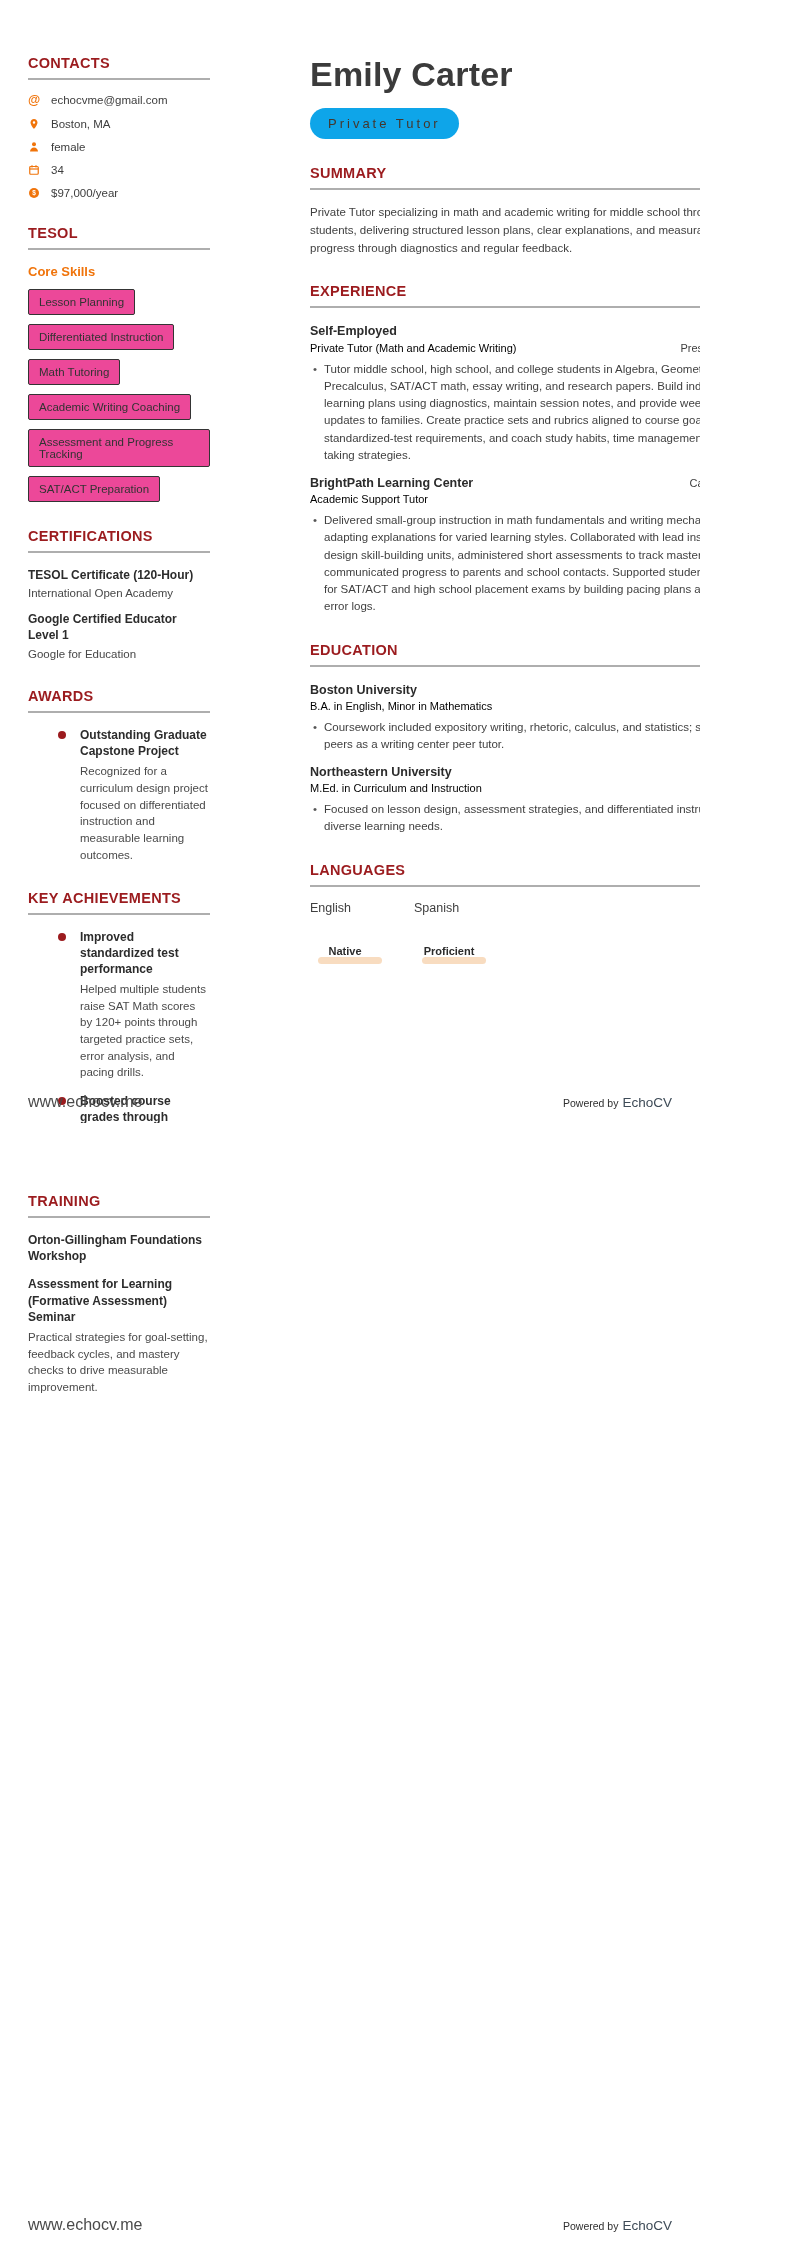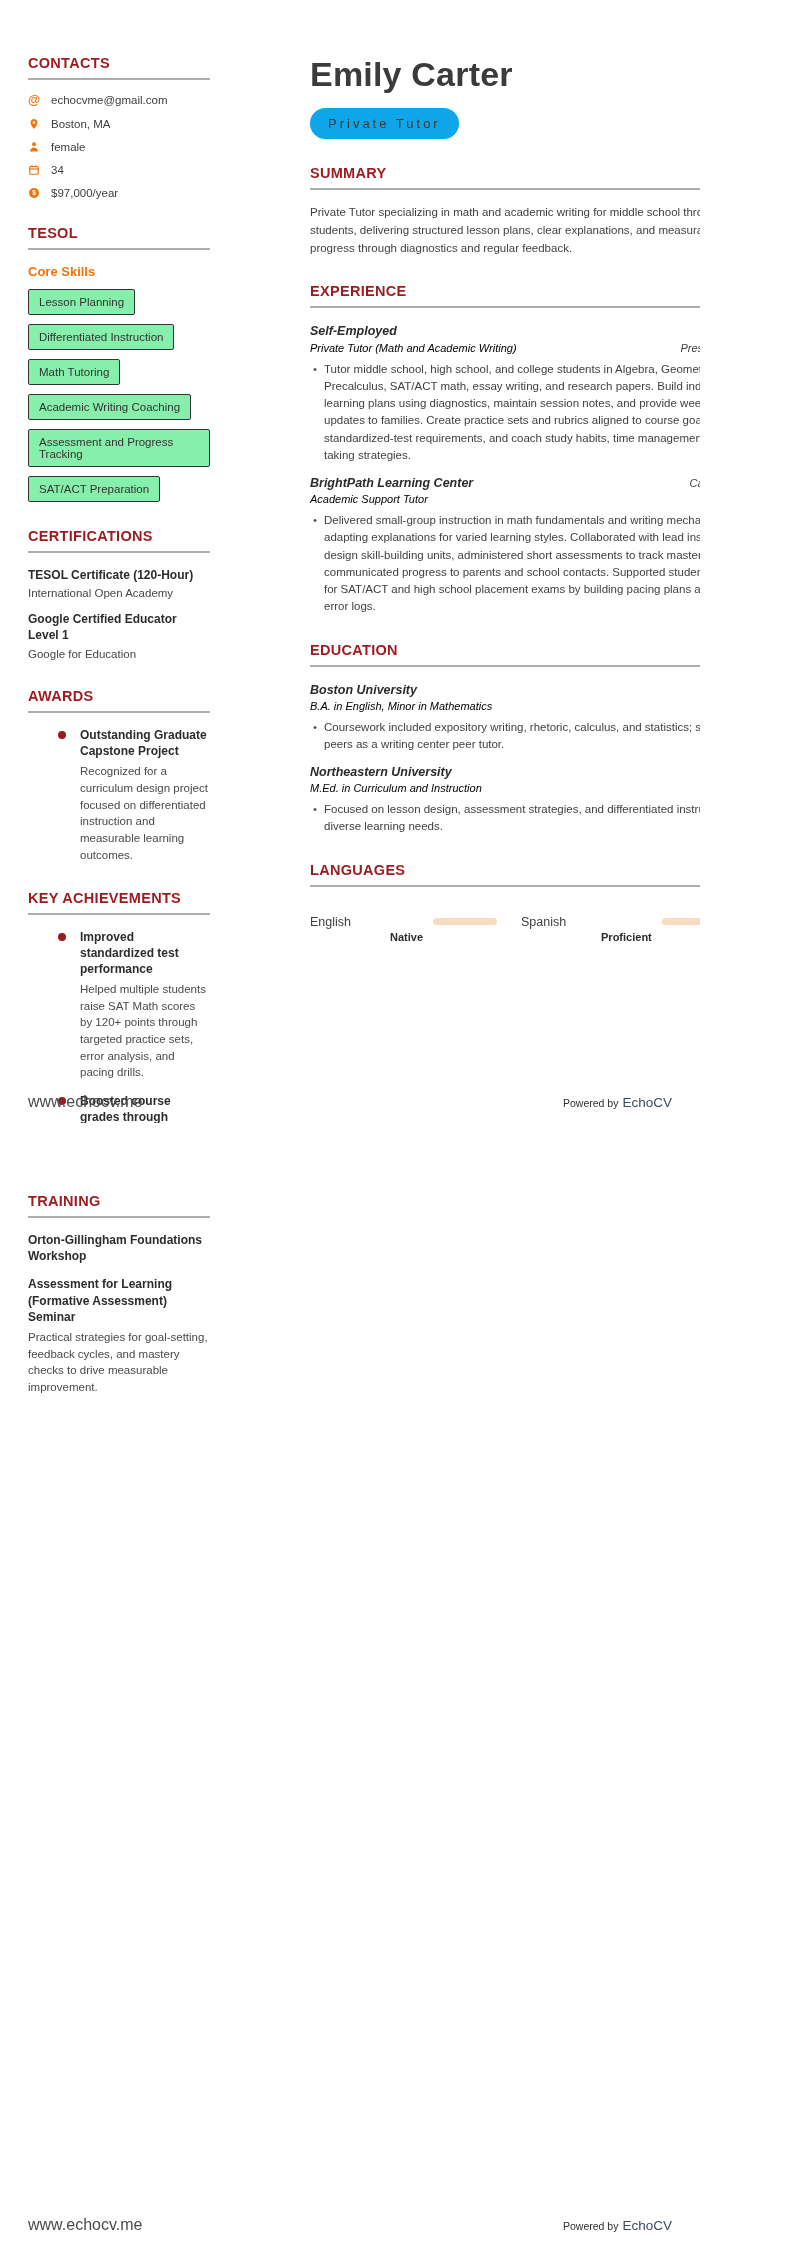--- a/index.html
+++ b/index.html
@@ -39,21 +39,21 @@
   .citem { display: flex; align-items: center; margin-bottom: 11px; font-size: 11.5px; color: #3d3d3d; }
   .cicon { width: 15px; flex: none; display: inline-flex; align-items: center; margin-right: 8px; }
   .at-glyph { color: #F0740B; font-weight: bold; font-size: 12.5px; line-height: 1; }
 
   
   .group-label { font-size: 13px; font-weight: bold; color: #F0740B; margin-bottom: 10px; }
   .chip {
     display: block; width: max-content; max-width: 182px;
     border: 1.3px solid #343434; border-radius: 2px;
     padding: 6px 10px; margin-bottom: 9px;
-    font-size: 11.5px; color: #333333; background: #86efac;
+    font-size: 11.5px; color: #333333; background: #ec4899;
   }
 
   
   .cert { margin-bottom: 10px; }
   .cert-name { font-size: 12px; font-weight: bold; color: #2c2c2c; line-height: 1.35; margin-bottom: 3px; }
   .cert-issuer { font-size: 11.5px; color: #474747; line-height: 1.35; }
   .tr-item { margin-bottom: 12px; }
   .tr-name { font-size: 12px; font-weight: bold; color: #2c2c2c; line-height: 1.35; margin-bottom: 4px; }
   .tr-desc { font-size: 11.5px; color: #4a4a4a; line-height: 1.45; }
 
@@ -68,31 +68,31 @@
   .badge {
     display: inline-block; background: #0ea5e9; color: #45372c;
     border-radius: 20px; padding: 8px 18px;
     font-size: 13px; letter-spacing: 3px; margin-bottom: 10px;
   }
 
   .summary-text { margin: 0; font-size: 11.5px; line-height: 1.55; color: #3f3f3f; }
 
   
   .entry { margin-bottom: 10px; }
-  .erow { display: flex; justify-content: space-between; align-items: baseline; line-height: 1.45; font-style: italic; }
+  .erow { display: flex; justify-content: space-between; align-items: baseline; line-height: 1.45; }
   .eorg { font-size: 12.5px; font-weight: bold; color: #2b2b2b; }
   .erole { font-size: 11px; color: #000000; }
   .eside { font-size: 11px; color: #3d3d3d; white-space: nowrap; }
   .ebullets { margin: 4px 0 0 0; padding: 0 0 0 14px; list-style: none; }
   .ebullets li { position: relative; font-size: 11.5px; line-height: 1.5; color: #3f3f3f; }
   .ebullets li::before { content: "•"; position: absolute; left: -11px; color: #555; }
 
   
   .lang-row { display: flex; align-items: center; margin-top: 4px; }
-  .lang-pair { display: flex; align-items: center; }
+  .lang-pair { display: flex; align-items: center; flex-direction: column; }
   .lang-name { font-size: 12.5px; color: #3f3f3f; width: 80px; }
   .lang-level { font-size: 11px; font-weight: bold; color: #2b2b2b; margin-right: 10px; margin-top: 30px; }
   .bar { width: 64px; height: 7px; border-radius: 4px; background: #F8DCC0; overflow: hidden; }
   .fill { height: 100%; background: #F0740B; border-radius: 4px; }
   .lang-pair + .lang-pair { margin-left: 24px; }
 
   
   .pfooter {
     position: absolute; left: 28px; right: 28px; bottom: 12px;
     display: flex; justify-content: space-between; align-items: baseline;

